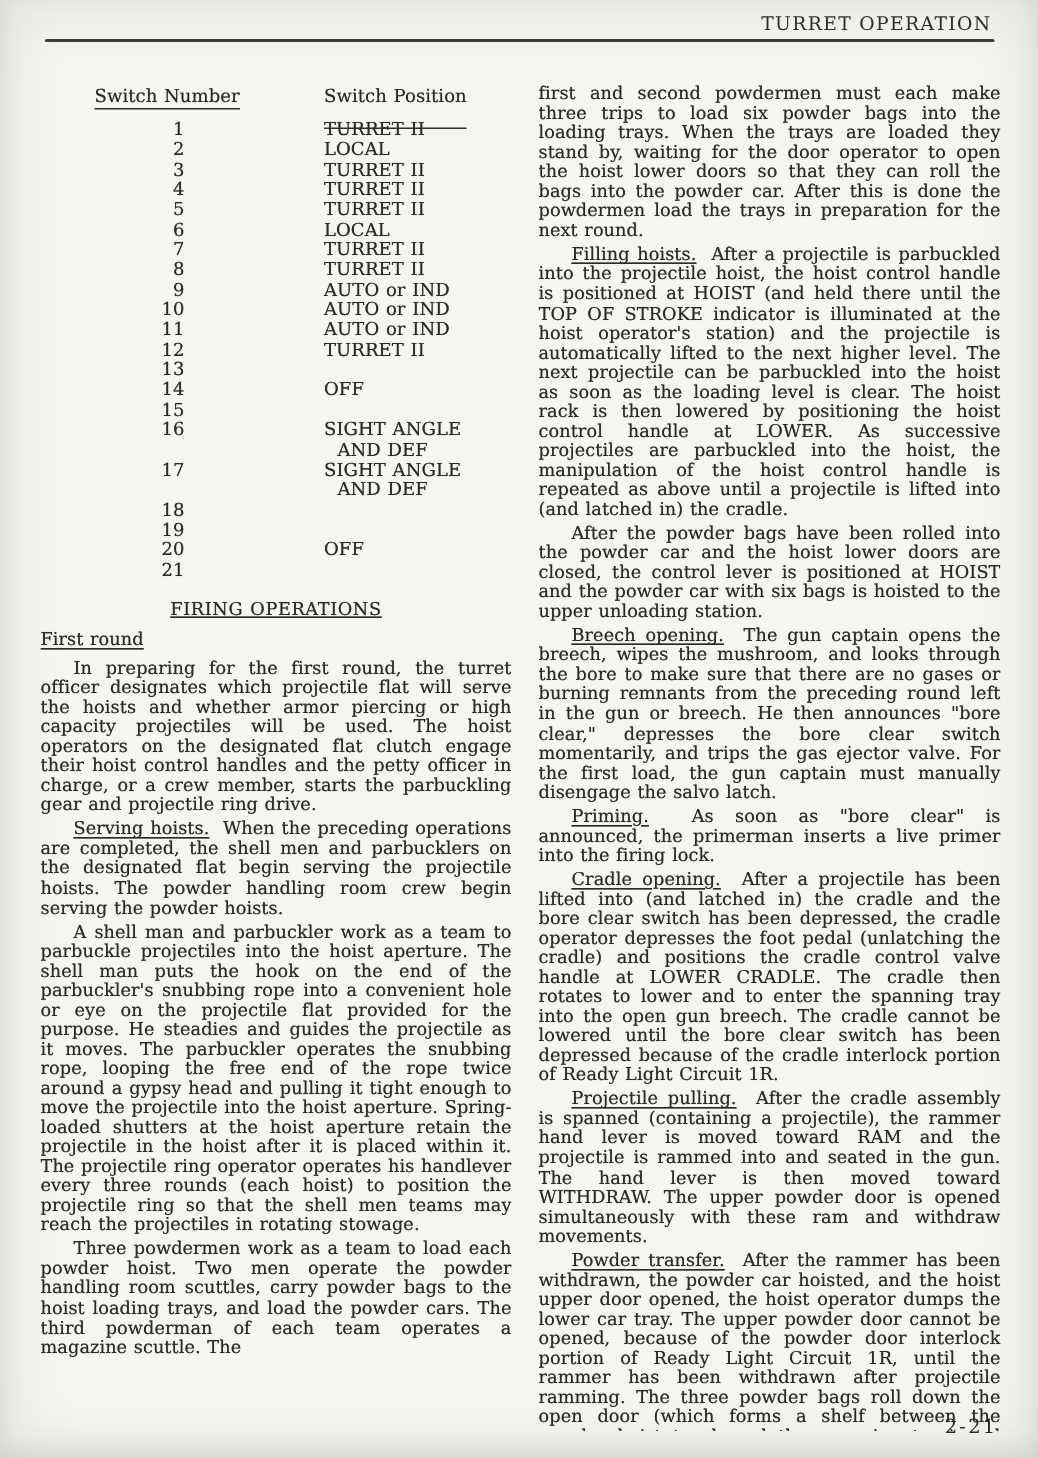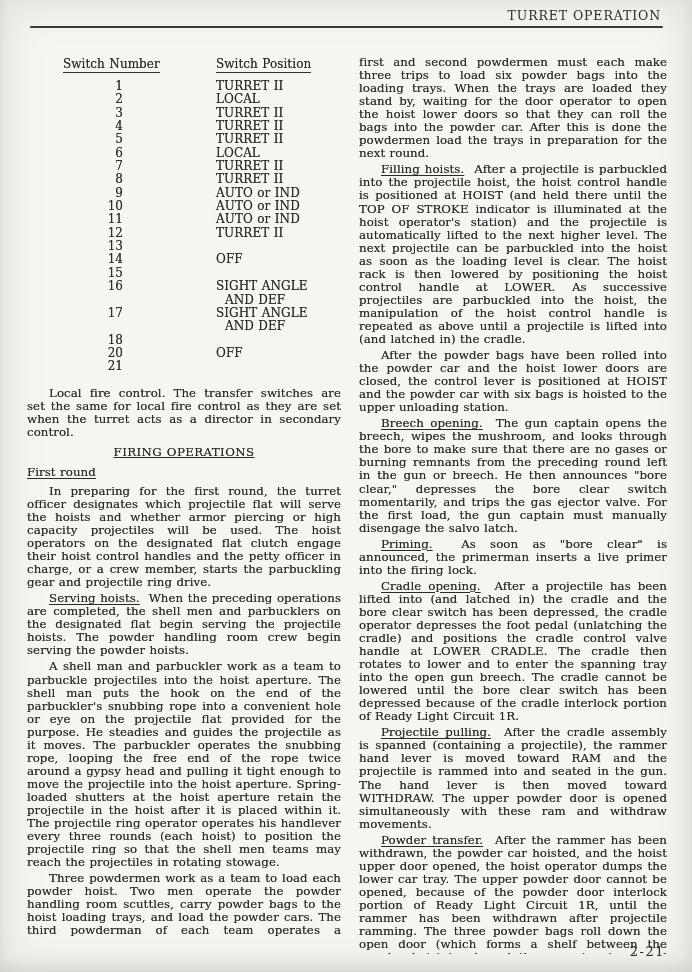--- a/index.html
+++ b/index.html
@@ -30,21 +30,21 @@
     text-shadow:0 0 0.45px rgba(45,44,42,0.65);
     overflow:hidden;
   }
   .col-left  { left:27px;  width:314px; height:882px; }
   .col-right { left:359px; width:308px; height:898px; }
 
   
   .switch-table { margin:2px 0 13px 36px; text-align:left; }
   .shead { position:relative; height:22px; font-size:12px; }
   .shead .h1 { position:absolute; left:0;    top:0; border-bottom:1px solid #2f2e2c; padding-bottom:1px; }
-  .shead .h2 { position:absolute; left:153px; top:0; border-bottom:1px solid #2f2e2c; padding-bottom:1px; }
+  .shead .h2 { position:absolute; left:153px; top:0; border-bottom:1px solid #2f2e2c; padding-bottom:14px; }
   .srow { display:flex; align-items:flex-start; font-size:12px; line-height:13.35px; }
   .srow .num { flex:none; width:60px; text-align:right; }
   .srow .pos { flex:none; margin-left:93px; white-space:pre-wrap; min-height:13.35px; }
 
   
   .para { margin:0 0 3px 0; text-indent:22px; }
   .para.cont { text-indent:0; }
   .lead { text-decoration:underline; text-underline-offset:2px; text-decoration-thickness:1px; }
   .section-heading { text-align:center; text-indent:0; margin:7px 0 7px 0; letter-spacing:0.4px;text-decoration:underline; }
   .side-heading { margin:0 0 6px 0; }
@@ -138,31 +138,34 @@
           <div class="srow">
             <span class="num">17</span>
             <span class="pos">SIGHT ANGLE
   AND DEF</span>
           </div>
           <div class="srow">
             <span class="num">18</span>
             <span class="pos"></span>
           </div>
           <div class="srow">
+            <span class="num">19</span>
+            <span class="pos"></span>
+          </div>
+          <div class="srow">
             <span class="num">20</span>
             <span class="pos">OFF</span>
           </div>
           <div class="srow">
             <span class="num">21</span>
             <span class="pos"></span>
           </div>
         </div>
     </div>
     <div id="left-blocks">
-        <div class="para">Local fire control.  The transfer switches are set the same for local fire control as they are set when the turret acts as a director in secondary control.</div>
         <div class="section-heading">FIRING OPERATIONS</div>
         <div class="side-heading"><span>First round</span></div>
         <div class="para">In preparing for the first round, the turret officer designates which projectile flat will serve the hoists and whether armor piercing or high capacity projectiles will be used.  The hoist operators on the designated flat clutch engage their hoist control handles and the petty officer in charge, or a crew member, starts the parbuckling gear and projectile ring drive.</div>
         <div class="para"><span class="lead">Serving hoists.</span>&nbsp; When the preceding operations are completed, the shell men and parbucklers on the designated flat begin serving the projectile hoists.  The powder handling room crew begin serving the powder hoists.</div>
         <div class="para">A shell man and parbuckler work as a team to parbuckle projectiles into the hoist aperture.  The shell man puts the hook on the end of the parbuckler's snubbing rope into a convenient hole or eye on the projectile flat provided for the purpose.  He steadies and guides the projectile as it moves.  The parbuckler operates the snubbing rope, looping the free end of the rope twice around a gypsy head and pulling it tight enough to move the projectile into the hoist aperture.  Spring-loaded shutters at the hoist aperture retain the projectile in the hoist after it is placed within it.  The projectile ring operator operates his handlever every three rounds (each hoist) to position the projectile ring so that the shell men teams may reach the projectiles in rotating stowage.</div>
         <div class="para">Three powdermen work as a team to load each powder hoist.  Two men operate the powder handling room scuttles, carry powder bags to the hoist loading trays, and load the powder cars.  The third powderman of each team operates a magazine scuttle.  The</div>
       </div>
   </div>
 
   <div class="col col-right">

